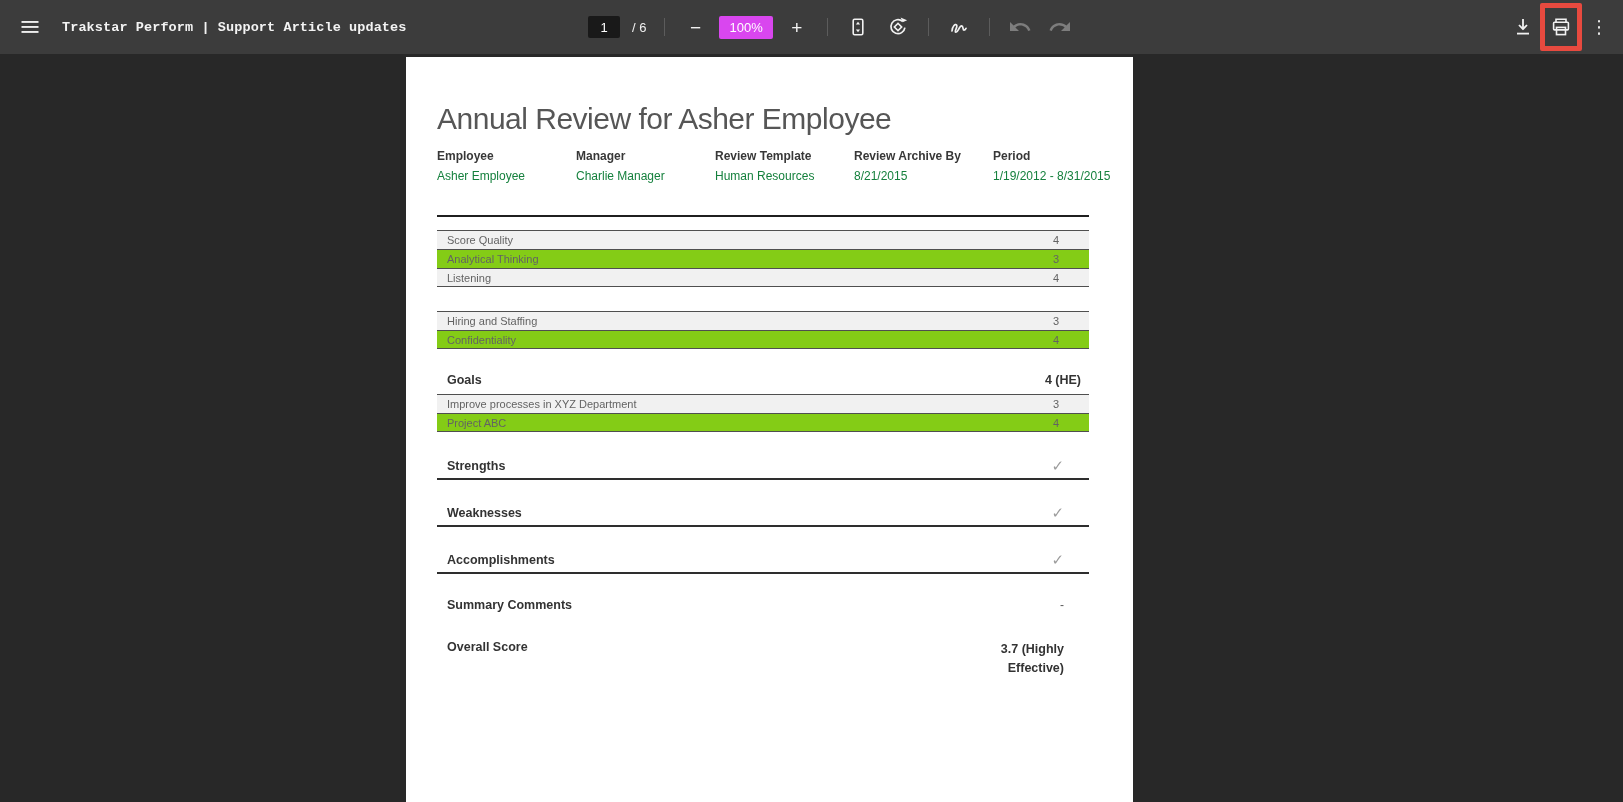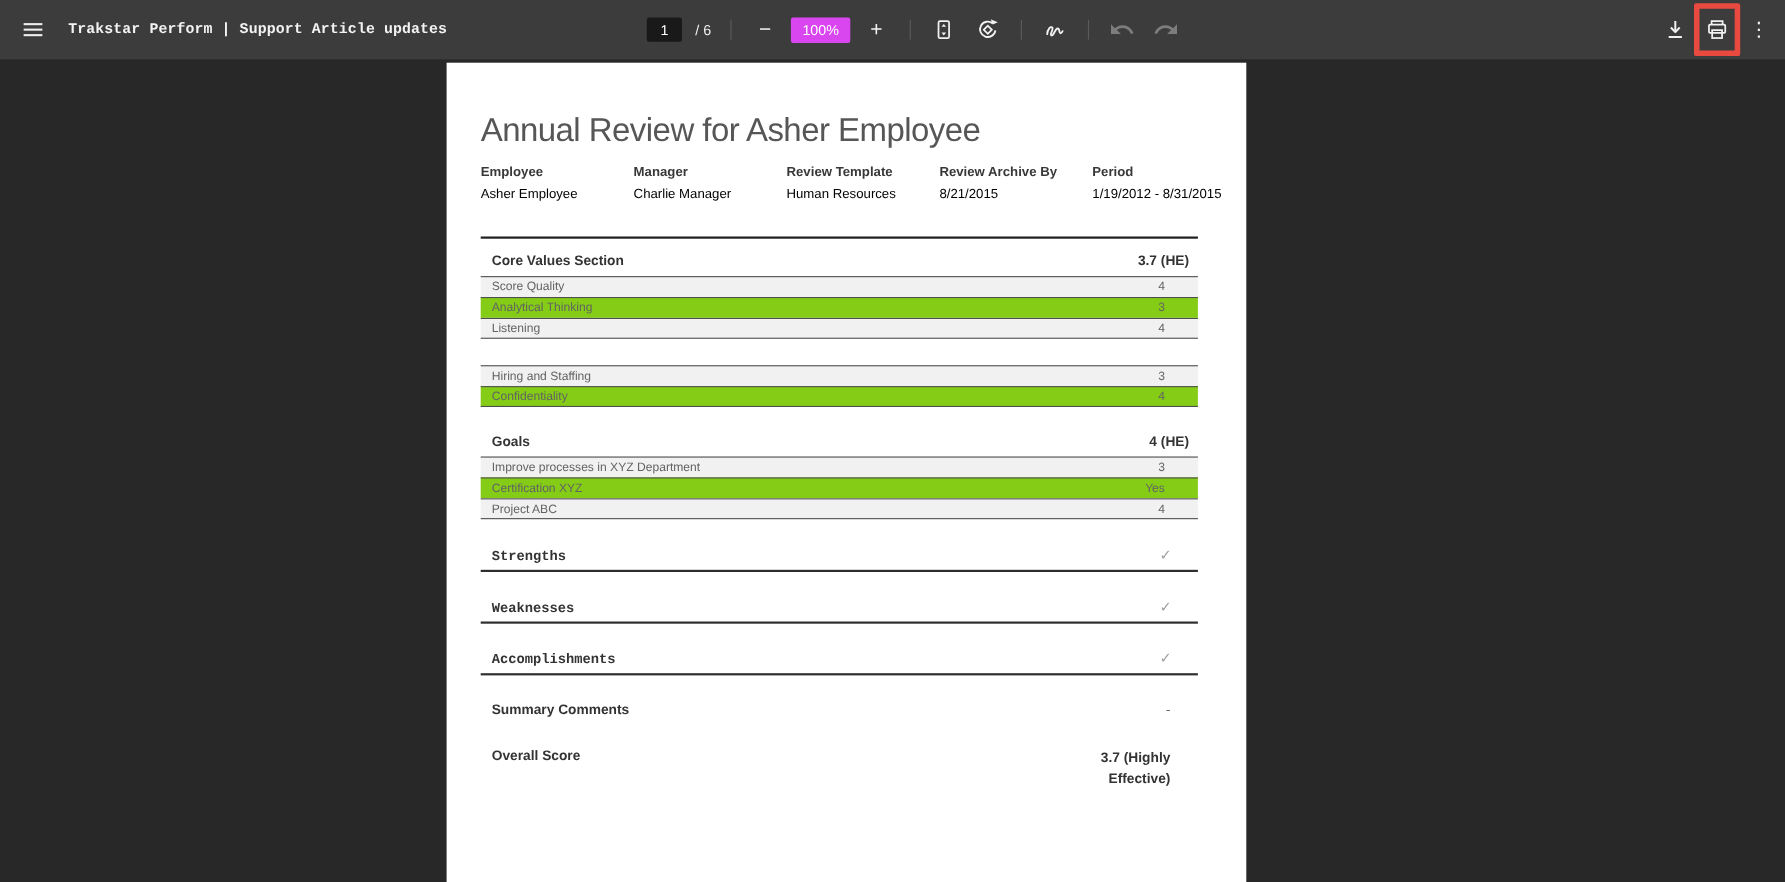--- a/index.html
+++ b/index.html
@@ -51,42 +51,42 @@
   }
 
   .doc-title {
     font-size:30px; line-height:36px; font-weight:400; color:#565656;
     letter-spacing:-0.5px; margin:0 0 12px 0; white-space:nowrap;
   }
   .meta-row { display:flex; }
   .meta-col { width:139px; flex:0 0 auto; }
   .meta-col:last-child { width:auto; }
   .meta-label { font-size:12px; font-weight:bold; color:#383838; margin-bottom:6px; white-space:nowrap; }
-  .meta-value { font-size:12px; color:#000000; white-space:nowrap; }
+  .meta-value { font-size:12px; color:#15803d; white-space:nowrap; }
 
   .rule-thick { height:2px; background:#1f1f1f; margin-top:32px; }
 
   .section { margin-top:24px; }
   .section.first { margin-top:13px; }
   .sec-head {
     display:flex; justify-content:space-between; align-items:flex-end;
     padding:0 8px 7px 10px; font-size:12.5px; font-weight:bold; color:#333;
   }
   .trow {
     display:flex; justify-content:space-between; height:19px; line-height:18px;
     font-size:11px; color:#636363; padding:0 30px 0 10px;
     border-top:1px solid #4f4f4f; background:#84cc16;
   }
   .trow:nth-child(odd) { background:#f1f1f1; }
   .trow:last-child { border-bottom:1px solid #4f4f4f; }
 
   .check-row {
     display:flex; justify-content:space-between; align-items:flex-end;
     margin-top:25px; padding:0 25px 5px 10px; border-bottom:2px solid #2e2e2e;
-    font-size:12.5px; font-weight:bold; color:#333;font-family:Liberation Mono, monospace;
+    font-size:12.5px; font-weight:bold; color:#333;
   }
   .check-row.firstcheck { margin-top:26px; }
   .check-mark { color:#9c9c9c; font-weight:400; font-size:15px; line-height:1; }
 
   .summary-row {
     display:flex; justify-content:space-between; margin-top:24px;
     padding:0 25px 0 10px; font-size:12.5px; font-weight:bold; color:#333;
   }
   .summary-value { color:#5a5a5a; font-weight:400; font-size:12px; }
 
@@ -201,24 +201,20 @@
       </div>
       <div class="meta-col">
         <div class="meta-label">Period</div>
         <div class="meta-value">1/19/2012 - 8/31/2015</div>
       </div>
     </div>
 
     <div class="rule-thick"></div>
 
     <div class="section first">
-      <div class="sec-head">
-        <span>Core Values Section</span>
-        <span>3.7 (HE)</span>
-      </div>
       <div>
         <div class="trow">
           <span>Score Quality</span>
           <span>4</span>
         </div>
         <div class="trow">
           <span>Analytical Thinking</span>
           <span>3</span>
         </div>
         <div class="trow">
@@ -245,24 +241,20 @@
       <div class="sec-head">
         <span>Goals</span>
         <span>4 (HE)</span>
       </div>
       <div>
         <div class="trow">
           <span>Improve processes in XYZ Department</span>
           <span>3</span>
         </div>
         <div class="trow">
-          <span>Certification XYZ</span>
-          <span>Yes</span>
-        </div>
-        <div class="trow">
           <span>Project ABC</span>
           <span>4</span>
         </div>
       </div>
     </div>
 
     <div class="check-row firstcheck">
       <span>Strengths</span>
       <span class="check-mark">✓</span>
     </div>

